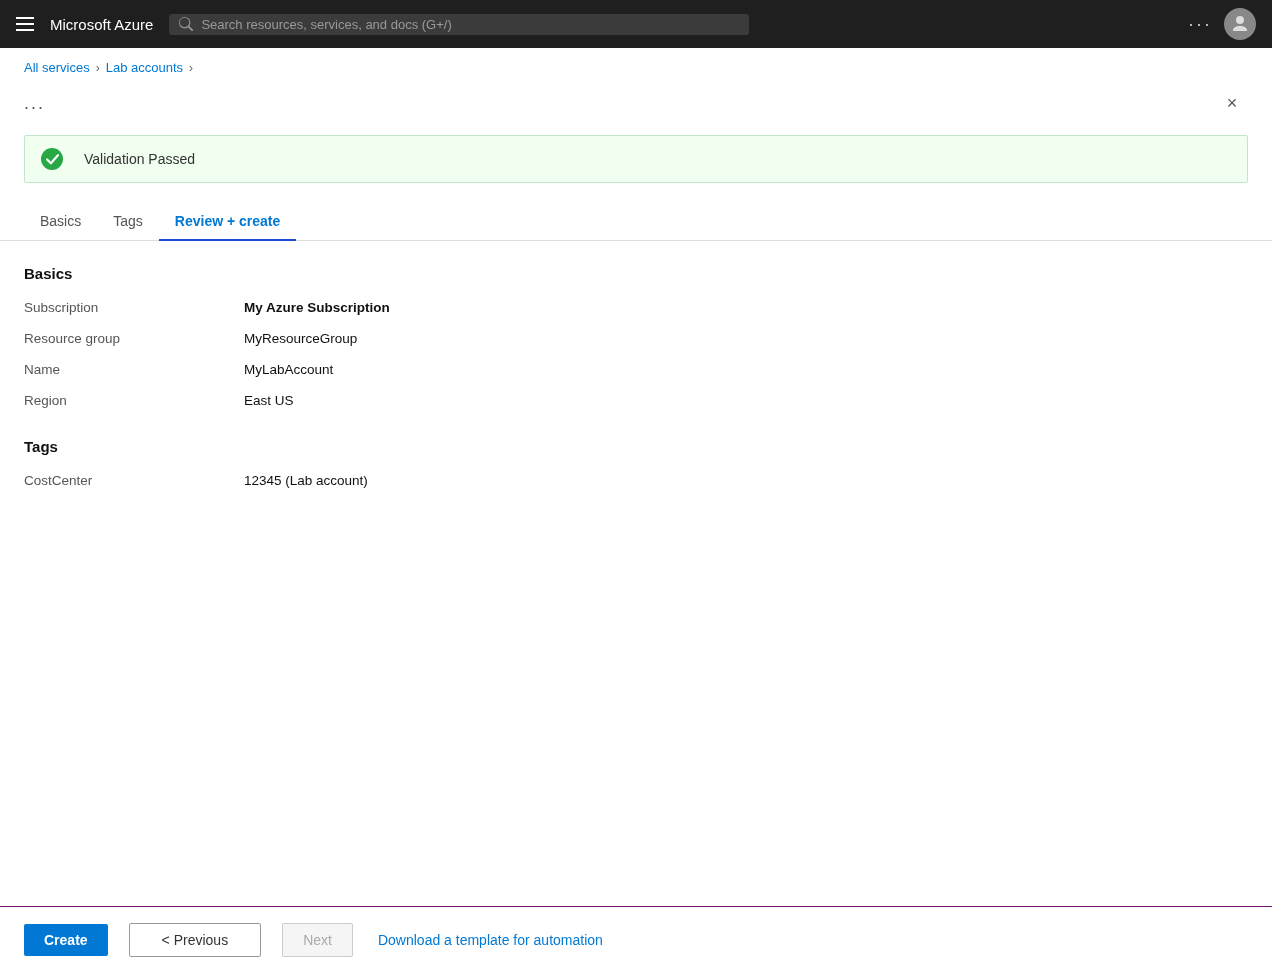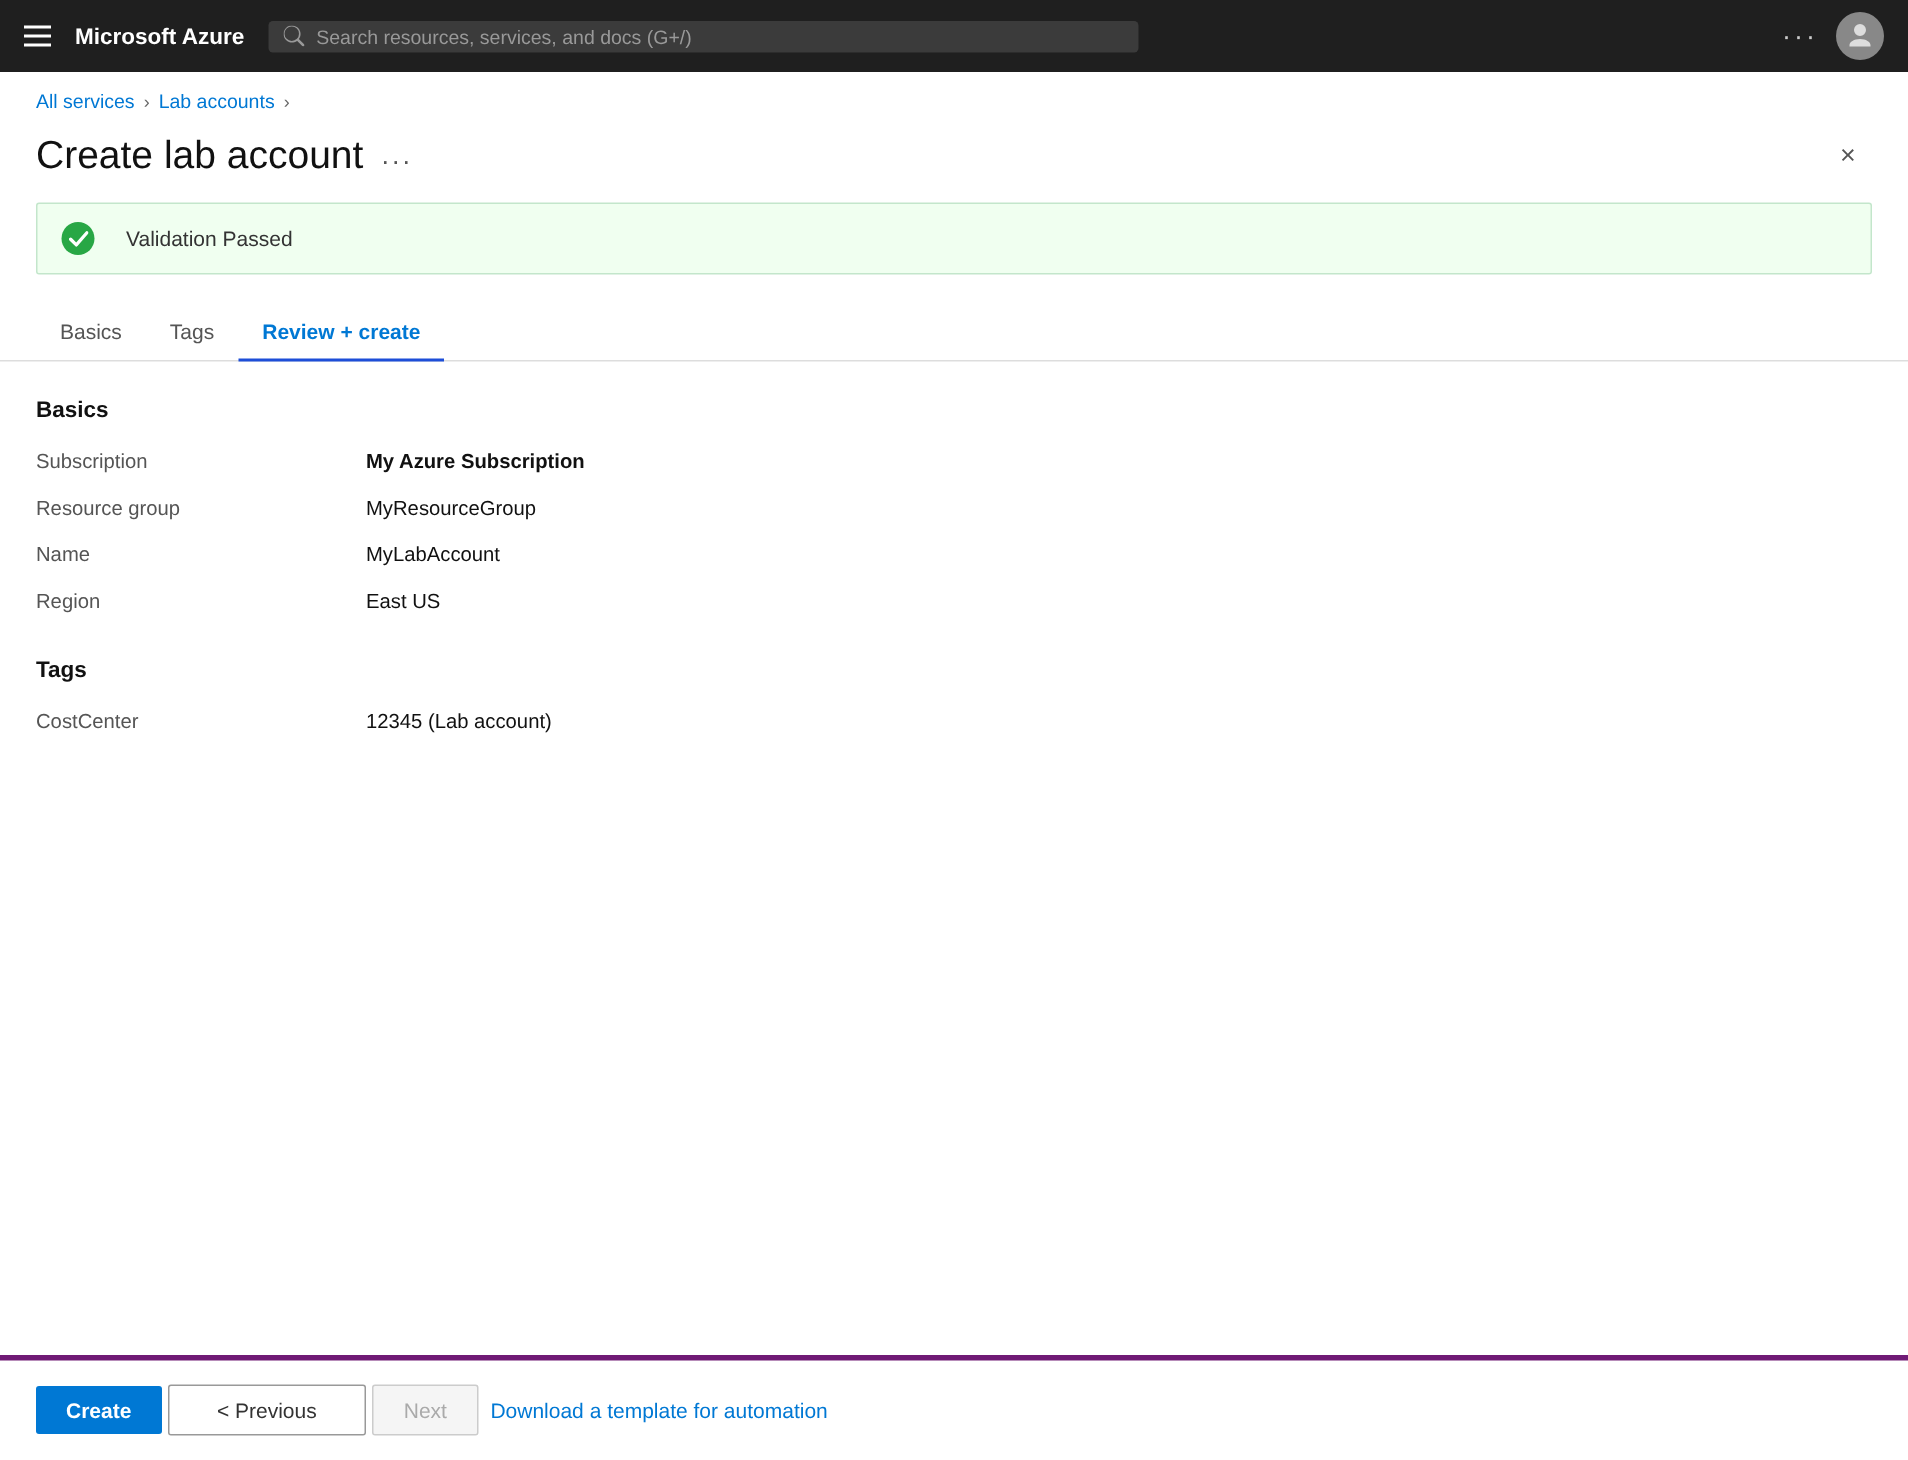--- a/index.html
+++ b/index.html
@@ -15,21 +15,21 @@
       padding: 0 16px;
       gap: 16px;
     }
     .topbar-menu-icon {
       display: flex; flex-direction: column; gap: 4px; cursor: pointer;
     }
     .topbar-menu-icon span {
       display: block; width: 18px; height: 2px; background: #fff;
     }
     .topbar-title {
-      font-size: 15px; font-weight: 700; color: #fff; white-space: nowrap;
+      font-size: 15px; font-weight: 400; color: #fff; white-space: nowrap;
     }
     .topbar-search {
       flex: 1;
       max-width: 580px;
       display: flex;
       align-items: center;
       background: #3b3b3b;
       border-radius: 3px;
       padding: 0 10px;
       height: 21px;
@@ -158,25 +158,25 @@
     .detail-value {
       color: #111; font-size: 13.5px; padding: 2px 0;
     }
     .detail-value.bold { font-weight: 600; }
 
     
     .footer {
       position: fixed;
       bottom: 0; left: 0; right: 0;
       background: #fff;
-      border-top: 4px solid #701a75;
+      border-top: 1px solid #701a75;
       padding: 16px 24px;
       display: flex;
       align-items: center;
-      gap: 4px;
+      gap: 21px;
     }
     .btn-create {
       background: #0078d4;
       color: #fff;
       border: none;
       padding: 8px 20px;
       font-size: 14px;
       font-weight: 600;
       cursor: pointer;
       border-radius: 2px;
@@ -240,21 +240,20 @@
 
 <div class="breadcrumb">
   <a>All services</a>
   <span class="breadcrumb-sep">›</span>
   <a>Lab accounts</a>
   <span class="breadcrumb-sep">›</span>
 </div>
 
 <div class="page-header">
   <div class="page-header-left">
-    <h1 class="page-title">Create lab account</h1>
     <span class="page-header-dots">...</span>
   </div>
   <div class="close-btn">×</div>
 </div>
 
 <div class="validation-banner">
   <div class="validation-icon">
     <svg viewBox="0 0 12 12">
       <path d="M1 6l3.5 3.5L11 2" stroke="#fff" stroke-width="2" fill="none" stroke-linecap="round" stroke-linejoin="round"></path>
     </svg>

